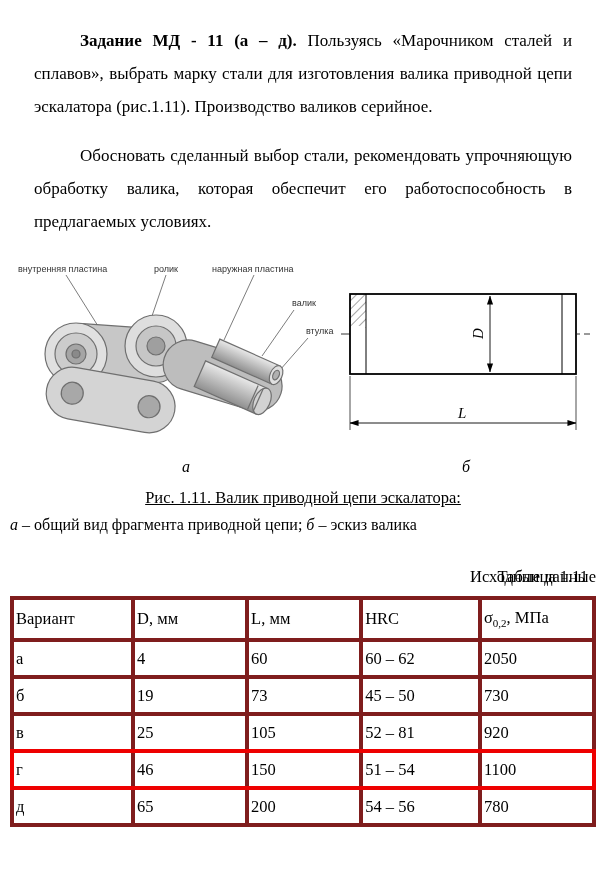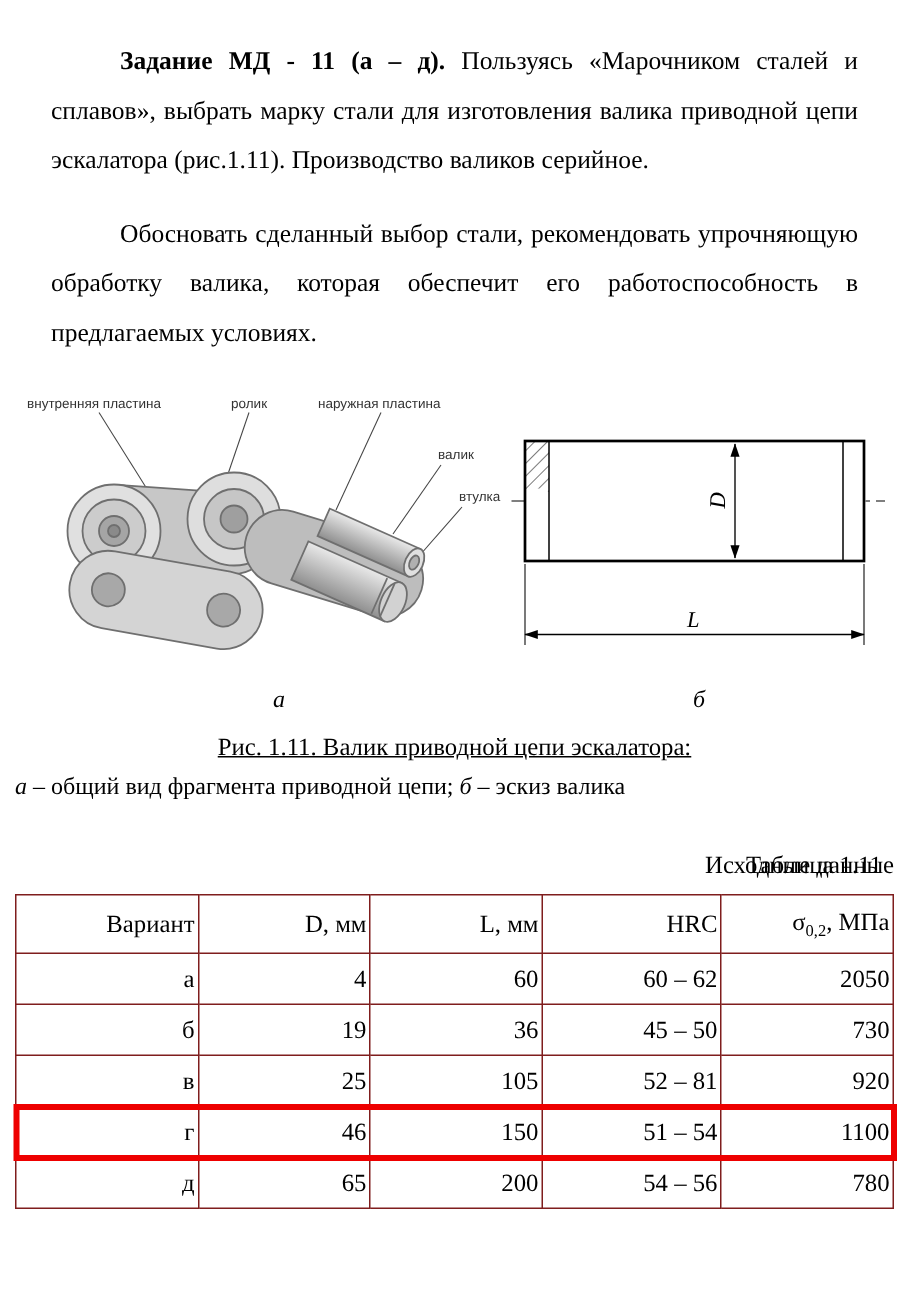--- a/index.html
+++ b/index.html
@@ -30,21 +30,21 @@
 
   
   .table-titles { position:relative; height:30px; margin-top:26px; font-size:16.5px; line-height:30px; }
   .table-title-center { display:block; text-align:right; width:100%; }
   .table-number { position:absolute; right:8px; top:0;margin-left:36px; }
   table.data {
     width:100%; border-collapse:collapse; font-size:16.5px;
     table-layout:fixed; margin-top:4px;
   }
   table.data th, table.data td {
-    border:1px solid #7f1d1d; text-align:right; font-weight:normal;
+    border:4px solid #7f1d1d; text-align:left; font-weight:normal;
     padding:0 2px;
   }
   table.data th { height:38px; }
   table.data td { height:33px; }
   tr.highlighted { outline:4px solid var(--hl-color, #ee0000); outline-offset:-2px; }
 </style>
 </head>
 <body>
 
 <div class="page">
@@ -176,21 +176,21 @@
       <tr>
         <td>а</td>
         <td>4</td>
         <td>60</td>
         <td>60 – 62</td>
         <td>2050</td>
       </tr>
       <tr>
         <td>б</td>
         <td>19</td>
-        <td>36</td>
+        <td>73</td>
         <td>45 – 50</td>
         <td>730</td>
       </tr>
       <tr>
         <td>в</td>
         <td>25</td>
         <td>105</td>
         <td>52 – 81</td>
         <td>920</td>
       </tr>

